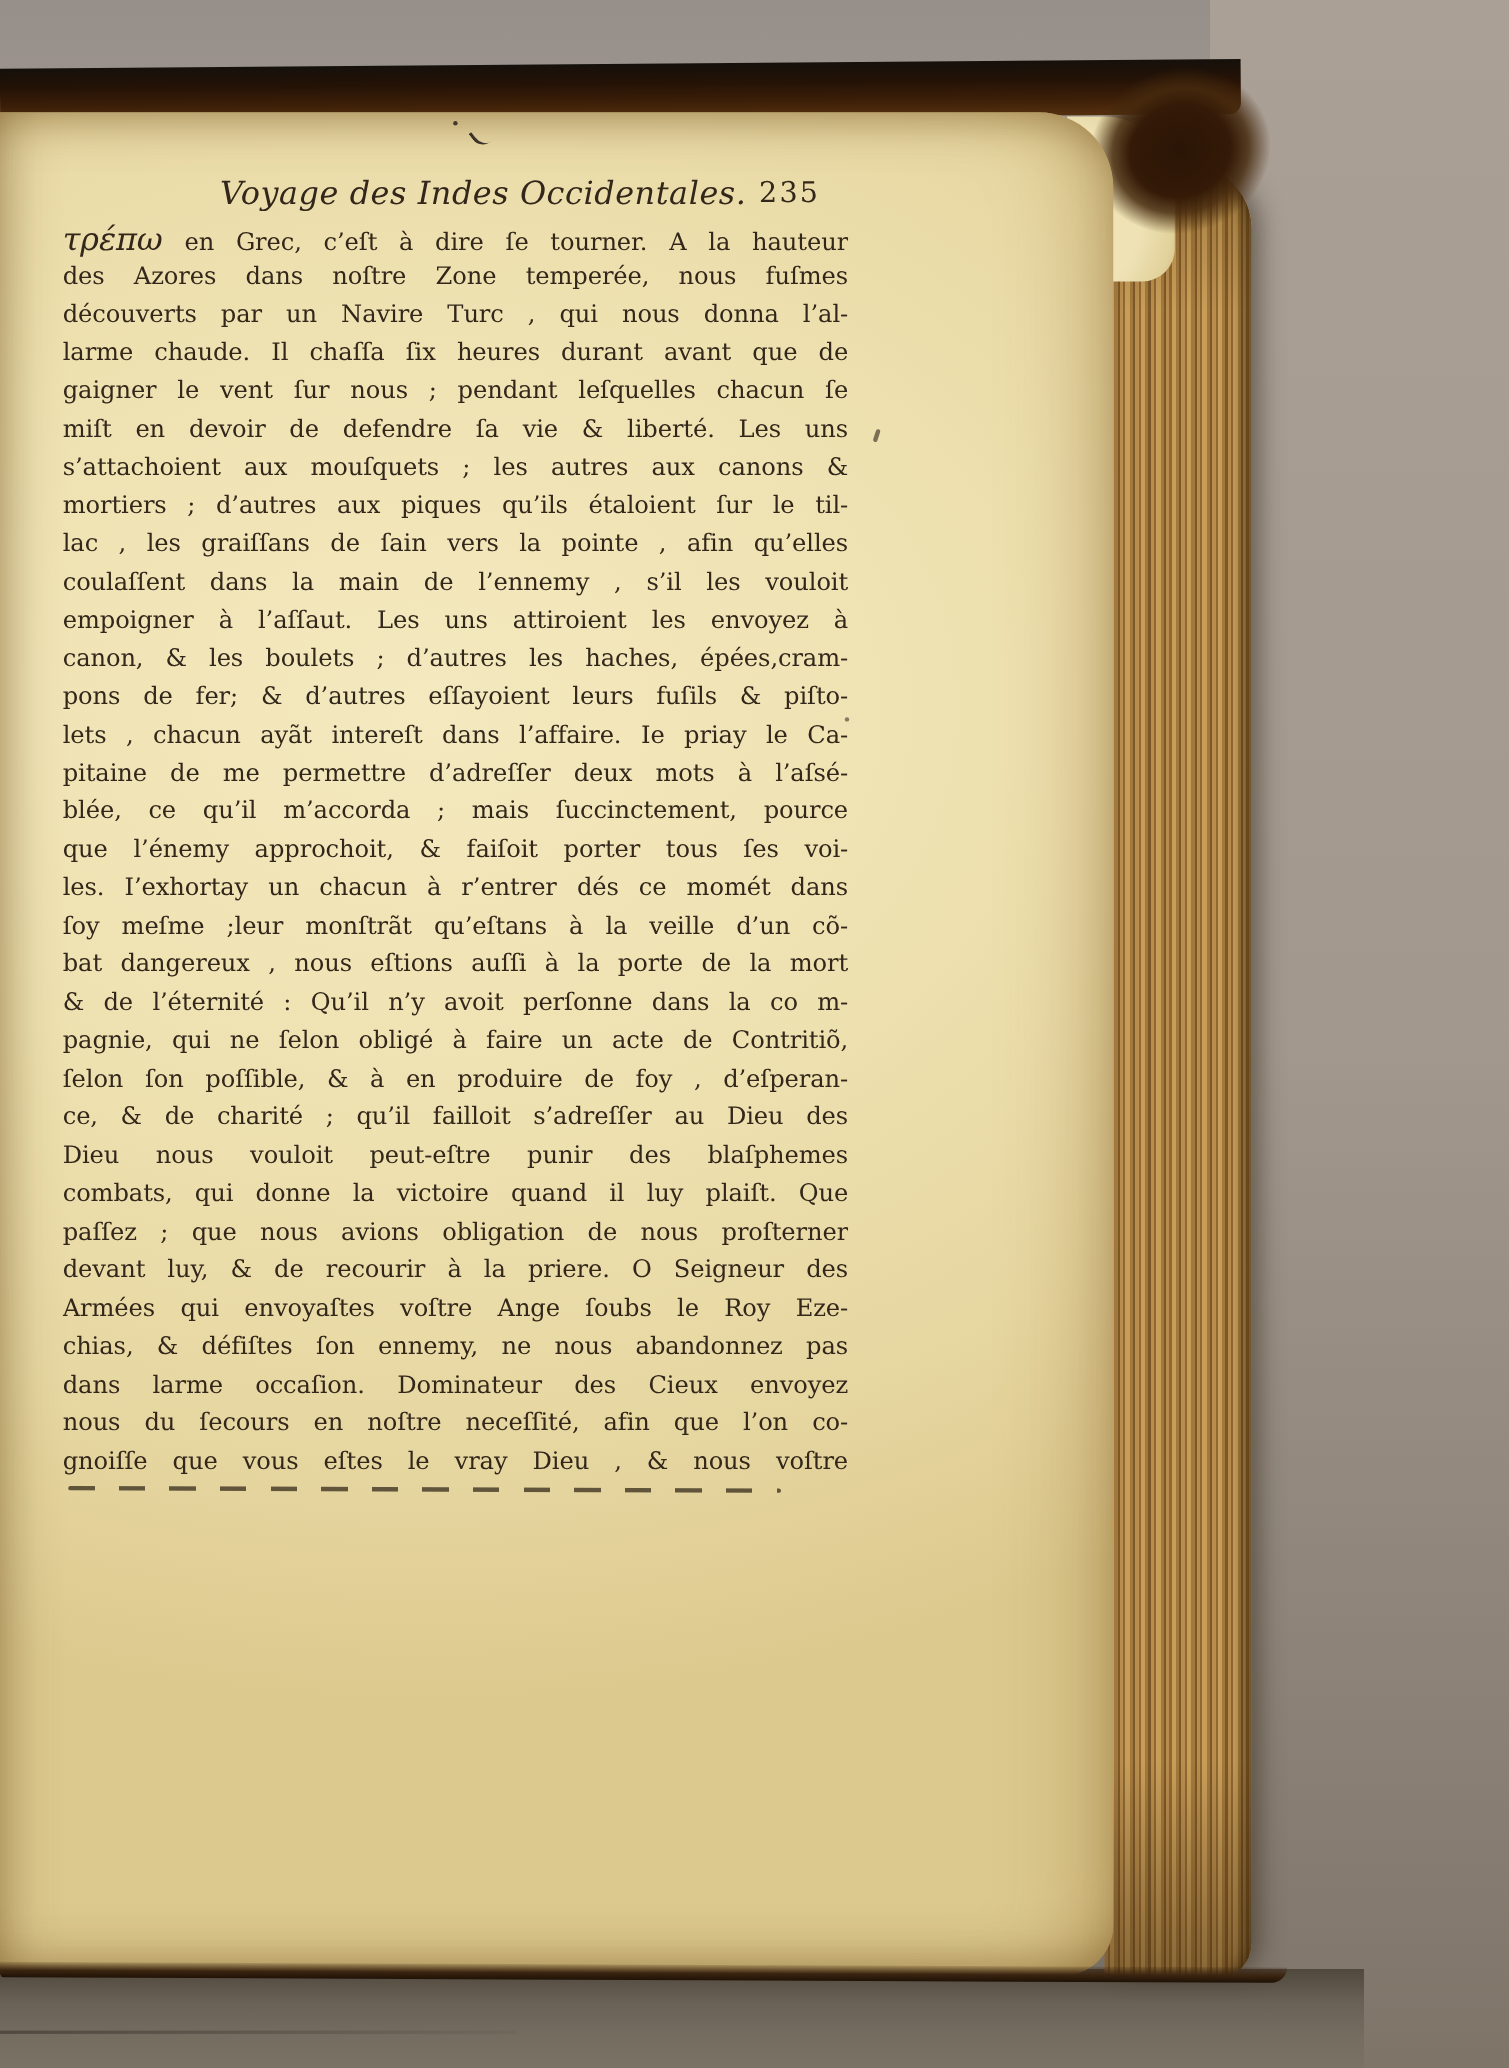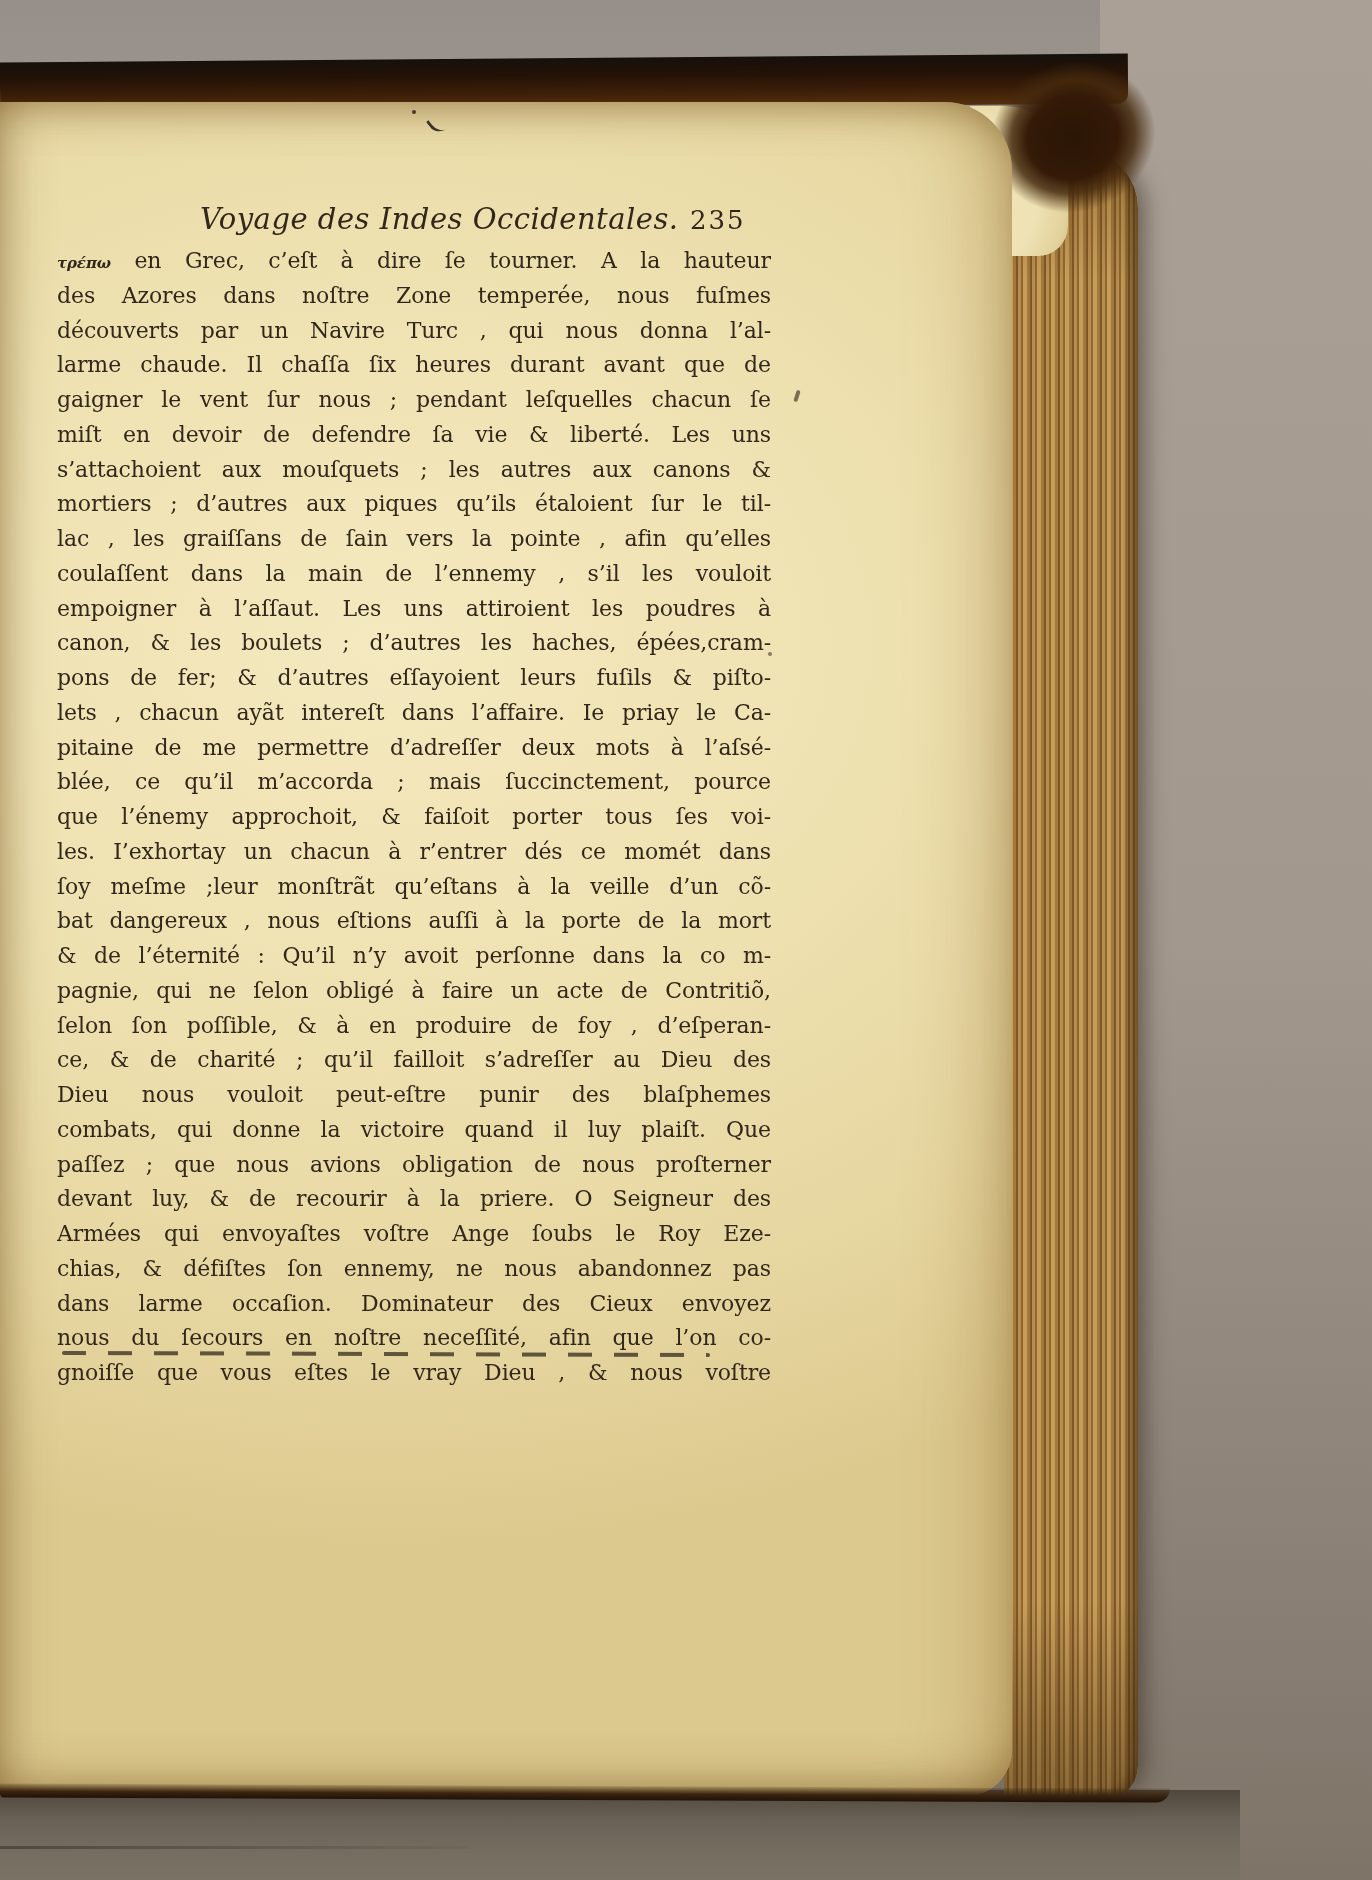--- a/index.html
+++ b/index.html
@@ -78,36 +78,36 @@
     background:linear-gradient(180deg,rgba(60,38,14,.15),#3a2410 55%,#1f1206 100%);
     border-radius:0 0 40px 10px;
     transform:rotate(0.25deg);
   }
 
   
   .text-block{
     position:absolute;left:57px;top:158px;width:714px;z-index:10;
     color:#32271a;
   }
-  .header-row{position:relative;height:42px;margin-top:44px;}
+  .header-row{position:relative;height:42px;}
   .header-title{
     position:absolute;left:143px;top:0;
     font-style:italic;font-size:29px;letter-spacing:0.5px;white-space:nowrap;
   }
   .page-number{
     position:absolute;left:633px;top:3px;font-size:26px;letter-spacing:2px;text-align:right;
   }
   .lines{position:relative;}
   .line{
     height:34.75px;line-height:34.75px;font-size:22px;
     text-align:justify;text-align-last:justify;
     overflow:hidden;letter-spacing:-0.1px;
   }
   .greek{
-    font-style:italic;position:relative;display:inline-block;font-size:15px;font-weight:bold;
+    font-style:italic;position:relative;display:inline-block;font-size:29px;
   }
   .greek::before{ 
     content:"";position:absolute;left:-2px;top:-7px;width:104%;height:0;
     border-top:3px dashed rgba(45,34,20,.8);
   }
 
   
   .end-dashes{
     position:absolute;left:62px;top:1352px;width:648px;height:4px;z-index:11;
     background:repeating-linear-gradient(90deg,
@@ -154,21 +154,21 @@
         <div class="line"><span class="greek">τρέπω</span> en Grec, c’eſt à dire ſe tourner.  A la hauteur</div>
         <div class="line">des Azores dans noſtre Zone temperée, nous fuſmes</div>
         <div class="line">découverts par un Navire Turc , qui nous donna l’al-</div>
         <div class="line">larme chaude.  Il chaſſa ſix heures durant avant que de</div>
         <div class="line">gaigner le vent ſur nous ; pendant leſquelles chacun ſe</div>
         <div class="line">miſt en devoir de defendre ſa vie &amp; liberté.  Les uns</div>
         <div class="line">s’attachoient aux mouſquets ; les autres aux canons &amp;</div>
         <div class="line">mortiers ; d’autres aux piques qu’ils étaloient ſur le til-</div>
         <div class="line">lac , les graiſſans de ſain vers la pointe , afin qu’elles</div>
         <div class="line">coulaſſent dans la main de l’ennemy , s’il les vouloit</div>
-        <div class="line">empoigner à l’aſſaut.  Les uns attiroient les poudres à</div>
+        <div class="line">empoigner à l’aſſaut.  Les uns attiroient les envoyez à</div>
         <div class="line">canon, &amp; les boulets ; d’autres les haches, épées,cram-</div>
         <div class="line">pons de fer; &amp; d’autres eſſayoient leurs fuſils &amp; piſto-</div>
         <div class="line">lets , chacun ayãt intereſt dans l’affaire. Ie priay le Ca-</div>
         <div class="line">pitaine de me permettre d’adreſſer deux mots à l’aſsé-</div>
         <div class="line">blée, ce qu’il m’accorda ; mais ſuccinctement, pource</div>
         <div class="line">que l’énemy approchoit, &amp; faiſoit porter tous ſes voi-</div>
         <div class="line">les. I’exhortay un chacun à r’entrer dés ce momét dans</div>
         <div class="line">ſoy meſme ;leur monſtrãt qu’eſtans à la veille d’un cõ-</div>
         <div class="line">bat dangereux , nous eſtions auſſi à la porte de la mort</div>
         <div class="line">&amp; de l’éternité : Qu’il n’y avoit perſonne dans la co m-</div>

